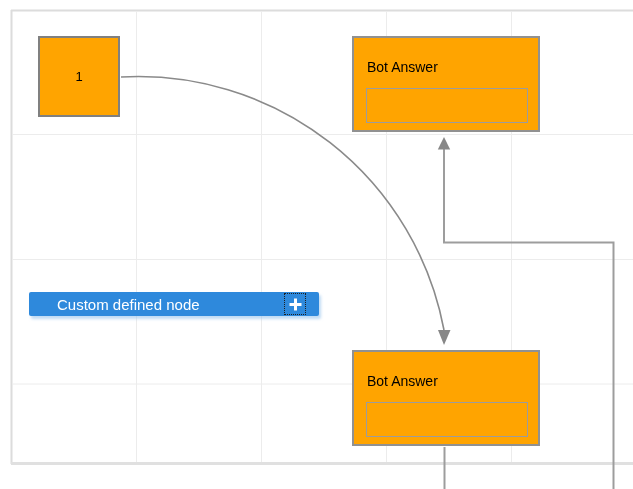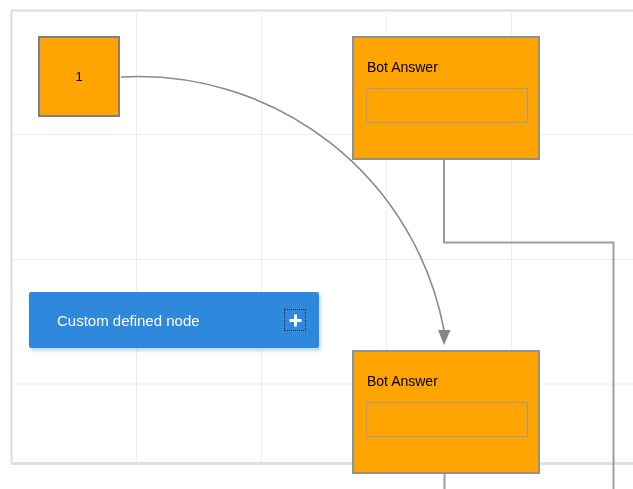--- a/index.html
+++ b/index.html
@@ -14,37 +14,37 @@
   
   #node-start {
     left:38px; top:36px; width:82px; height:81px;
     background:#ffa400; border:2px solid #808080;
     display:flex; align-items:center; justify-content:center;
     font-size:13px; color:#000;
   }
 
   
   .bot-node {
-    left:352px; width:188px; height:124px;
+    left:352px; width:188px; height:96px;
     background:#ffa400; border:2px solid #919191;
   }
   #node-bot-top    { top:36px; }
   #node-bot-bottom { top:350px; }
   .bot-title {
     position:absolute; left:13px; top:21px;
     font-size:14px; color:#000; white-space:nowrap;
   }
   .bot-port {
     position:absolute; left:12px; top:50px; width:162px; height:35px;
     border:1px solid #9c9c9c; box-sizing:border-box; background:transparent;
   }
 
   
   #node-custom {
-    left:29px; top:292px; width:290px; height:56px;
+    left:29px; top:292px; width:290px; height:24px;
     background:#2e89dc; border-radius:2px;
     box-shadow:2px 3px 3px rgba(140,190,235,0.55);
     display:flex; align-items:center;
   }
   .custom-label { margin-left:28px; font-size:15px; color:#ffffff; white-space:nowrap; }
   .add-button {
     position:absolute; right:13px; top:50%; transform:translateY(-50%);
     width:22px; height:22px; box-sizing:border-box;
     border:1px dotted #1f1f1f; background:transparent; padding:0;
     display:flex; align-items:center; justify-content:center; cursor:pointer;

